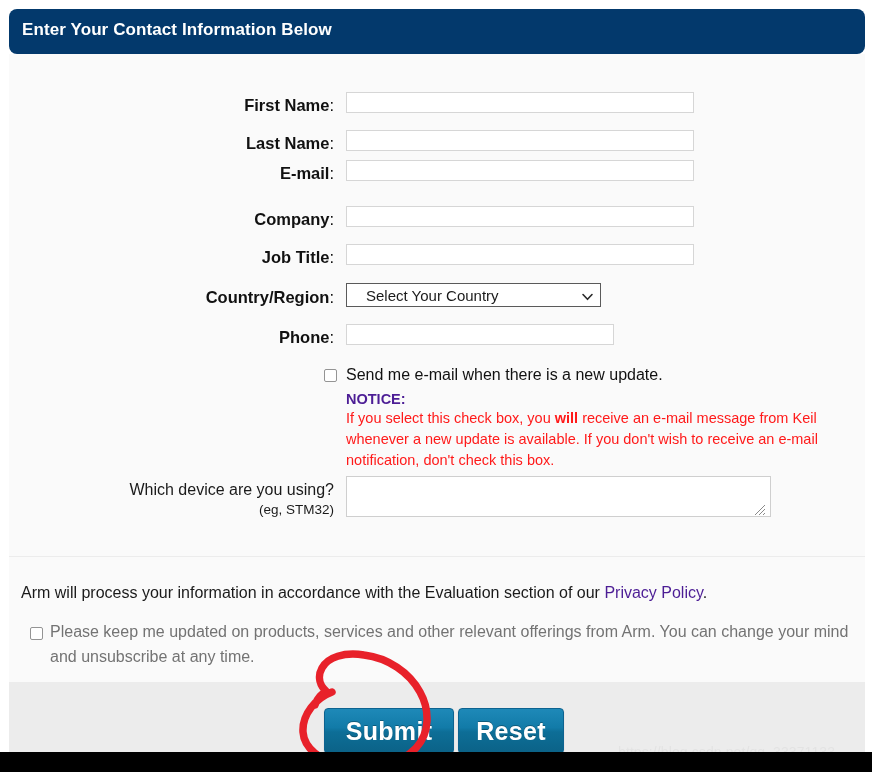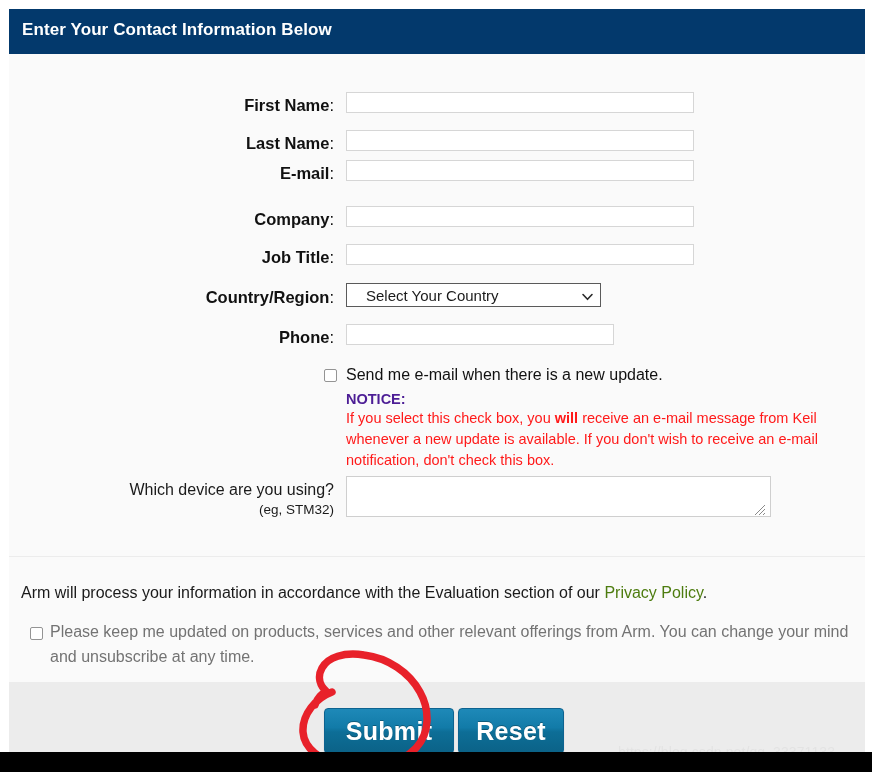--- a/index.html
+++ b/index.html
@@ -22,20 +22,21 @@
   }
 
   
   #header-bar {
     position: absolute;
     left: 9px;
     top: 9px;
     width: 856px;
     height: 45px;
     background: #03396c;
+    border-radius: 8px;
   }
   #header-title {
     position: absolute;
     left: 13px;
     top: 11px;
     color: #ffffff;
     font-size: 17px;
     font-weight: bold;
     letter-spacing: 0.1px;
     white-space: nowrap;
@@ -230,21 +231,21 @@
   #privacy-line {
     position: absolute;
     left: 12px;
     top: 25px;
     font-size: 16px;
     color: #1a1a1a;
     line-height: 22px;
     white-space: nowrap;
   }
   #privacy-link {
-    color: #4d7c0f;
+    color: #4c1d95;
     text-decoration: none;
     cursor: pointer;
   }
   #marketing-checkbox {
     position: absolute;
     left: 21px;
     top: 70px;
   }
   #marketing-label {
     position: absolute;

